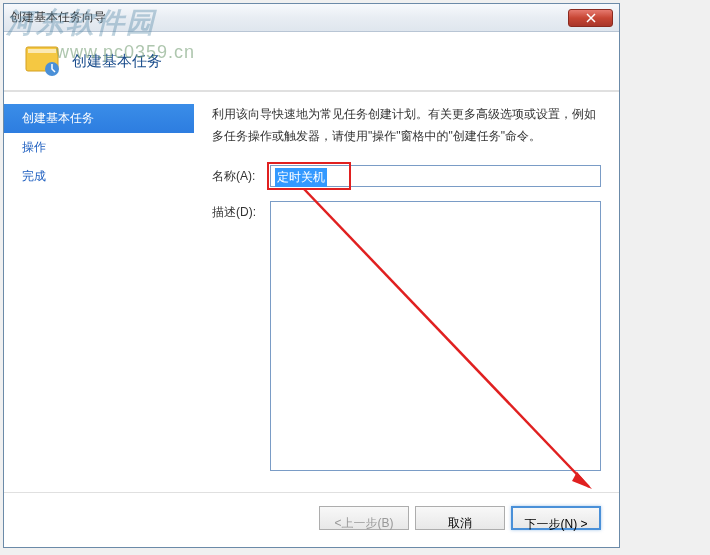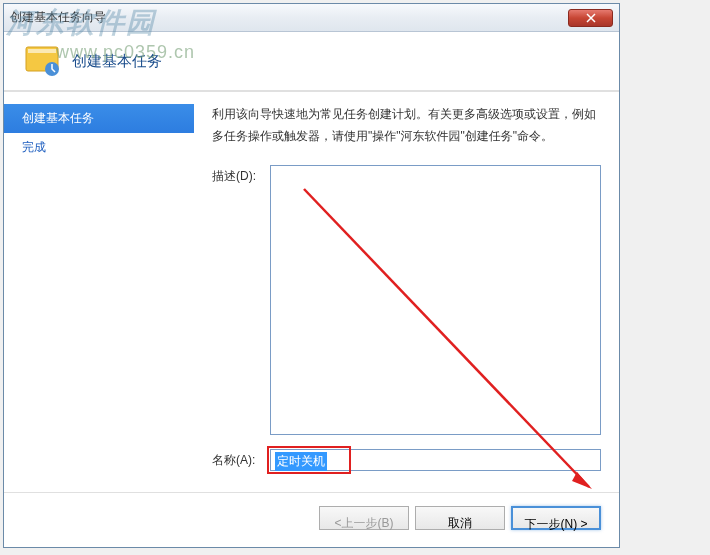--- a/index.html
+++ b/index.html
@@ -67,39 +67,40 @@
         <circle cx="28" cy="26" r="7" fill="#4a90d8"></circle>
         <path d="M28 21 v5 l3 3" stroke="#fff" stroke-width="1.5" fill="none"></path>
       </svg>
     </div>
     <div class="header-title">创建基本任务</div>
   </div>
 
   <div class="content-area">
     <div class="sidebar">
       <div class="sidebar-item active">创建基本任务</div>
+      <div class="sidebar-item">操作</div>
       <div class="sidebar-item">完成</div>
     </div>
 
     <div class="main">
-      <div class="intro">利用该向导快速地为常见任务创建计划。有关更多高级选项或设置，例如多任务操作或触发器，请使用"操作"河东软件园"创建任务"命令。</div>
-
-      <div class="form-row">
-        <div class="form-label">描述(D):</div>
-        <textarea class="textarea-input" style=""></textarea>
-      </div>
+      <div class="intro">利用该向导快速地为常见任务创建计划。有关更多高级选项或设置，例如多任务操作或触发器，请使用"操作"窗格中的"创建任务"命令。</div>
 
       <div class="form-row">
         <div class="form-label">名称(A):</div>
         <div style="flex:1;position:relative;">
           <div class="text-input" style="background:#fff;">
             <span class="selected-text">定时关机</span>
           </div>
           <div class="highlight-box" style="left:-3px;top:-3px;width:84px;height:28px;"></div>
         </div>
+      </div>
+
+      <div class="form-row">
+        <div class="form-label">描述(D):</div>
+        <textarea class="textarea-input" style=""></textarea>
       </div>
     </div>
   </div>
 
   <div class="footer">
     <button class="btn" disabled="">&lt;上一步(B)</button>
     <button class="btn">取消</button>
     <button class="btn attention">下一步(N) &gt;</button>
   </div>
 

